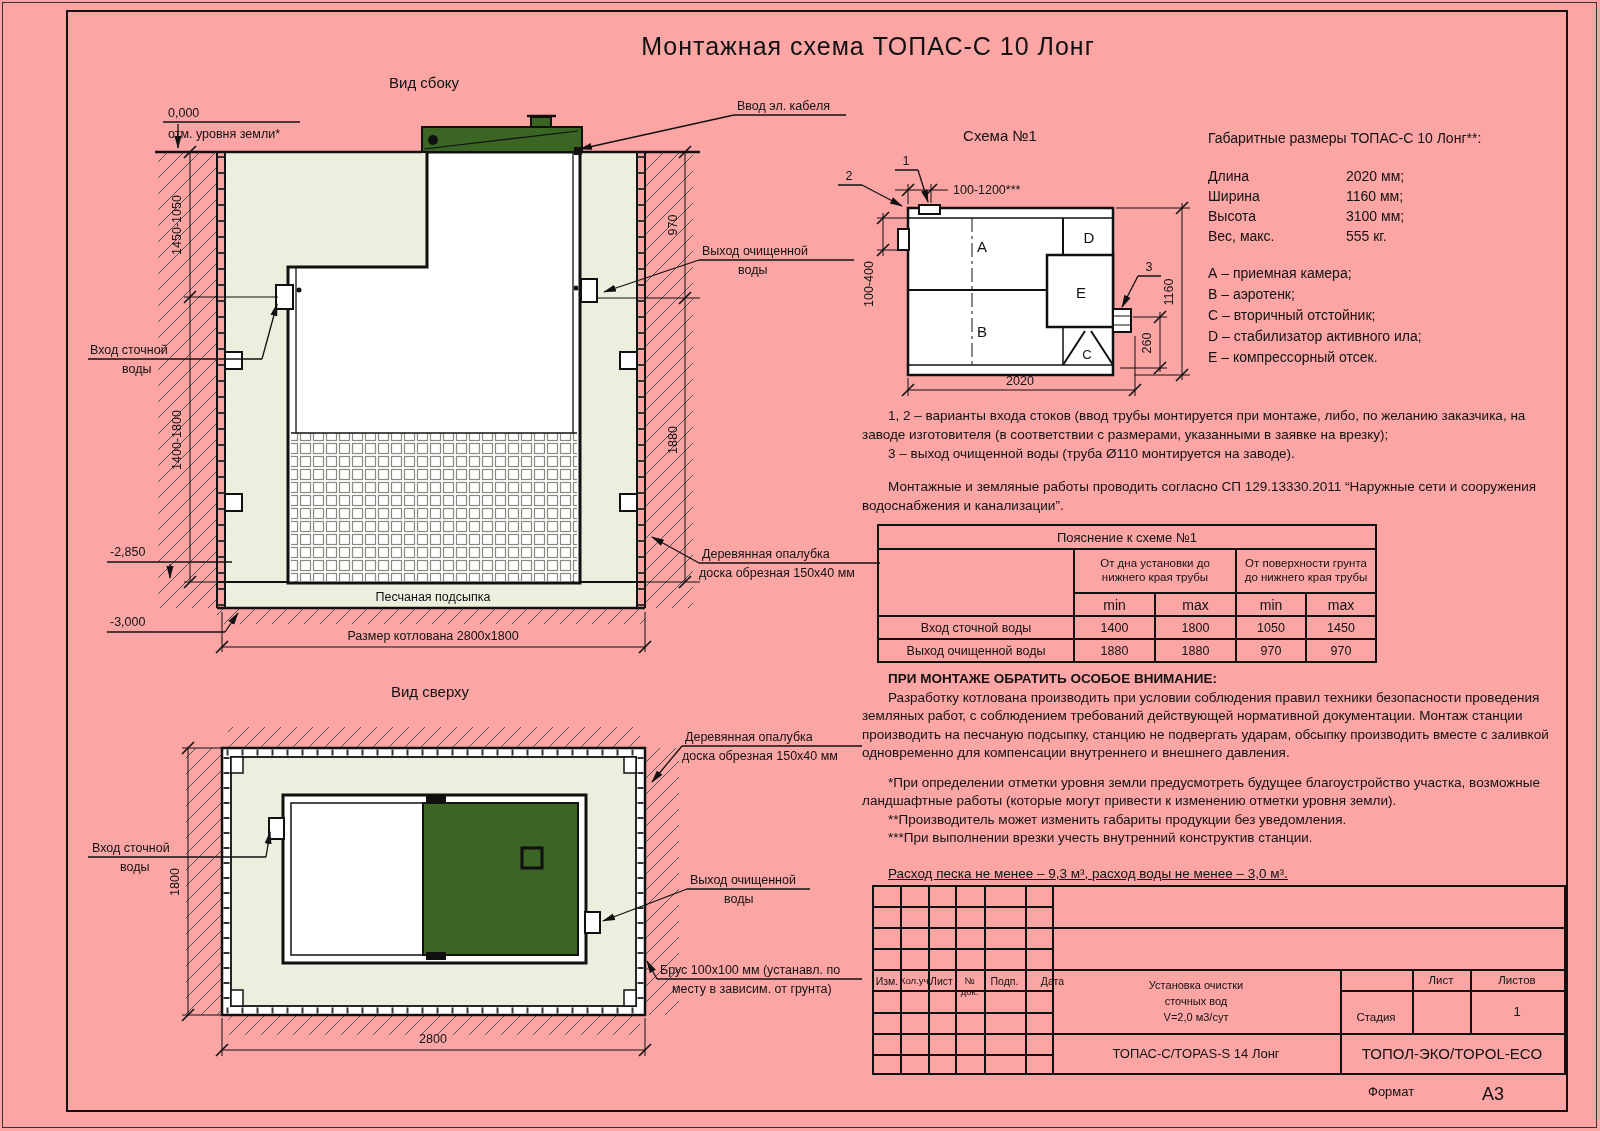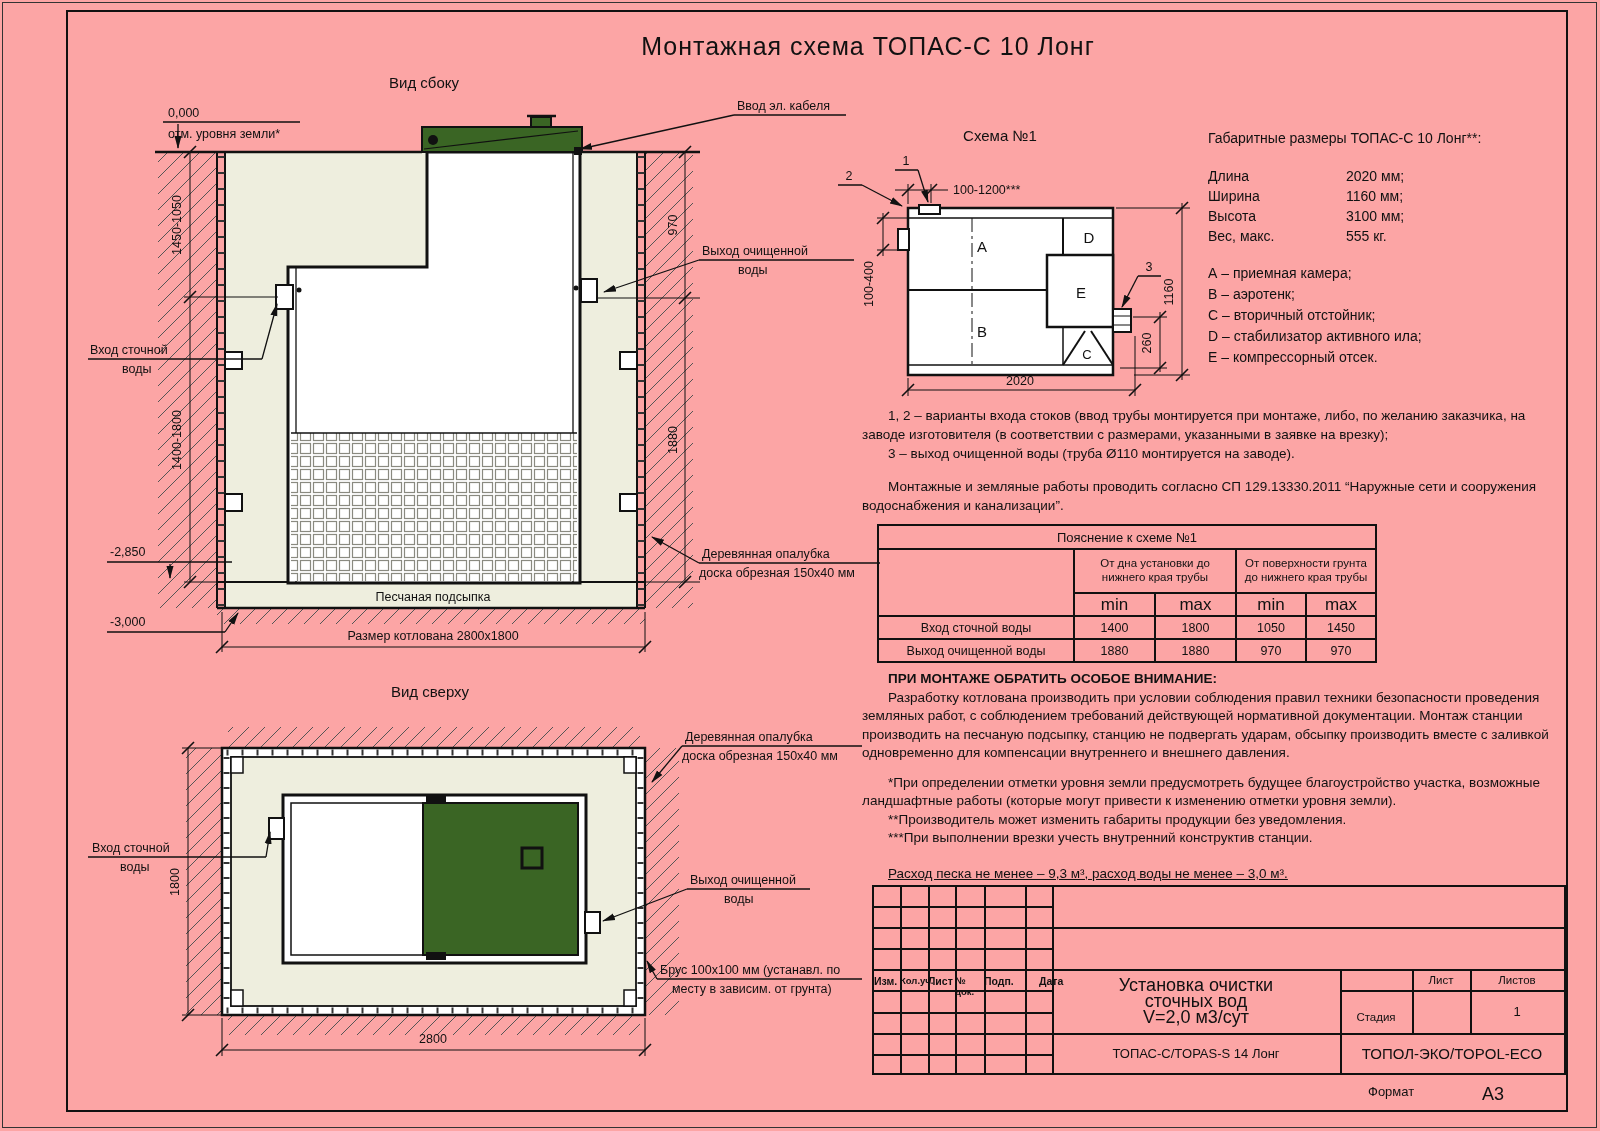--- a/index.html
+++ b/index.html
@@ -26,35 +26,35 @@
   
   #notes{left:862px;top:406px;width:688px;font-size:13.5px;line-height:19px;}
   #notes p{margin:0;text-indent:26px;}
   #notes p.gap{margin-top:14px;}
   
   #tbl{left:877px;top:524px;}
   #tbl table{border-collapse:collapse;}
   #tbl td{border:2px solid #111;padding:0 3px;text-align:center;vertical-align:middle;}
   #tbl .t-title{font-size:13px;height:22px;}
   #tbl .t-grp{font-size:11.5px;line-height:1.2;height:42px;}
-  #tbl .t-mm{font-size:17px;height:21px;}
+  #tbl .t-mm{font-size:14px;height:21px;}
   #tbl .t-cell{font-size:12.5px;height:21px;}
   #tbl .c-name{width:188px;}
   #tbl .c-v1{width:73px;}#tbl .c-v2{width:73px;}#tbl .c-v3{width:62px;}#tbl .c-v4{width:62px;}
   
   #attn{left:862px;top:670px;width:692px;font-size:13.5px;line-height:18.5px;}
   #attn p{margin:0;text-indent:26px;}
   #attn .hd{font-weight:700;}
   #attn .nts{margin-top:11px;}
   #attn .cons{margin-top:17px;text-decoration:underline;}
   
   #tblock{left:872px;top:885px;width:694px;height:190px;border:2.5px solid #111;box-sizing:border-box;}
   .tb-h{position:absolute;height:2px;background:#111;}
   .tb-v{position:absolute;width:2px;background:#111;}
-  .tb-txt{position:absolute;font-size:10.5px;font-weight:bold;}
+  .tb-txt{position:absolute;font-size:10.5px;text-align:center;}
   .tb-cell{position:absolute;display:flex;align-items:center;justify-content:center;text-align:center;}
   #fmt{font-size:13px;}
 </style>
 </head>
 <body>
 
 <div id="page">
   <div id="outer-border"></div>
   <div id="frame"></div>
 
@@ -424,21 +424,21 @@
     <div class="tb-v" style="left:538px;top:82px;height:64px;"></div>
     <div class="tb-v" style="left:596px;top:82px;height:64px;"></div>
 
     <div class="tb-txt" style="left:0;top:88px;width:26px;">Изм.</div>
     <div class="tb-txt" style="left:26px;top:88px;width:28px;font-size:9.5px;">Кол.уч.</div>
     <div class="tb-txt" style="left:54px;top:88px;width:27px;">Лист</div>
     <div class="tb-txt" style="left:81px;top:88px;width:29px;font-size:9.5px;">№ док.</div>
     <div class="tb-txt" style="left:110px;top:88px;width:41px;">Подп.</div>
     <div class="tb-txt" style="left:151px;top:88px;width:27px;margin-left:14px;">Дата</div>
 
-    <div class="tb-cell" style="left:180px;top:84px;width:284px;height:60px;flex-direction:column;font-size:18px;line-height:16px;">
+    <div class="tb-cell" style="left:180px;top:84px;width:284px;height:60px;flex-direction:column;font-size:11px;line-height:16px;">
       <div>Установка очистки</div>
       <div>сточных вод</div>
       <div>V=2,0 м3/сут</div>
     </div>
 
     <div class="tb-cell" style="left:466px;top:82px;width:72px;height:21px;font-size:11.5px;margin-top:37px;">Стадия</div>
     <div class="tb-cell" style="left:538px;top:82px;width:58px;height:21px;font-size:11.5px;">Лист</div>
     <div class="tb-cell" style="left:596px;top:82px;width:94px;height:21px;font-size:11.5px;">Листов</div>
     <div class="tb-cell" style="left:596px;top:103px;width:94px;height:43px;font-size:13px;">1</div>
 

